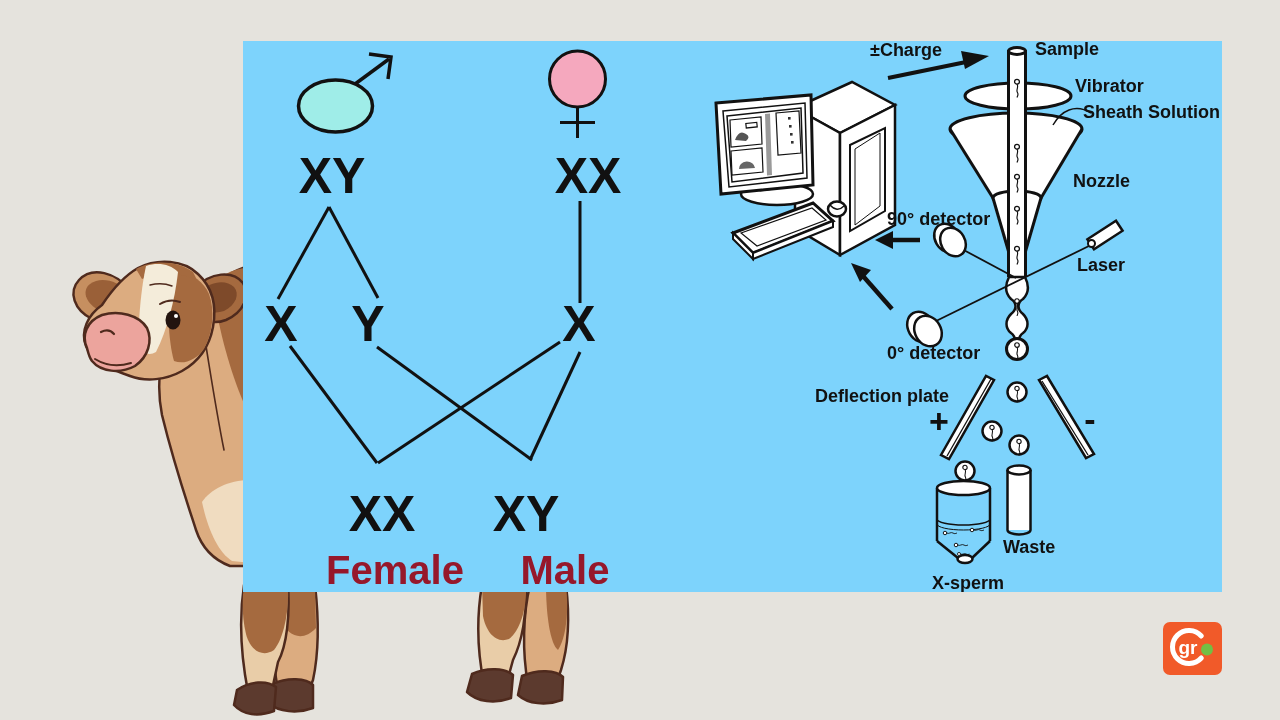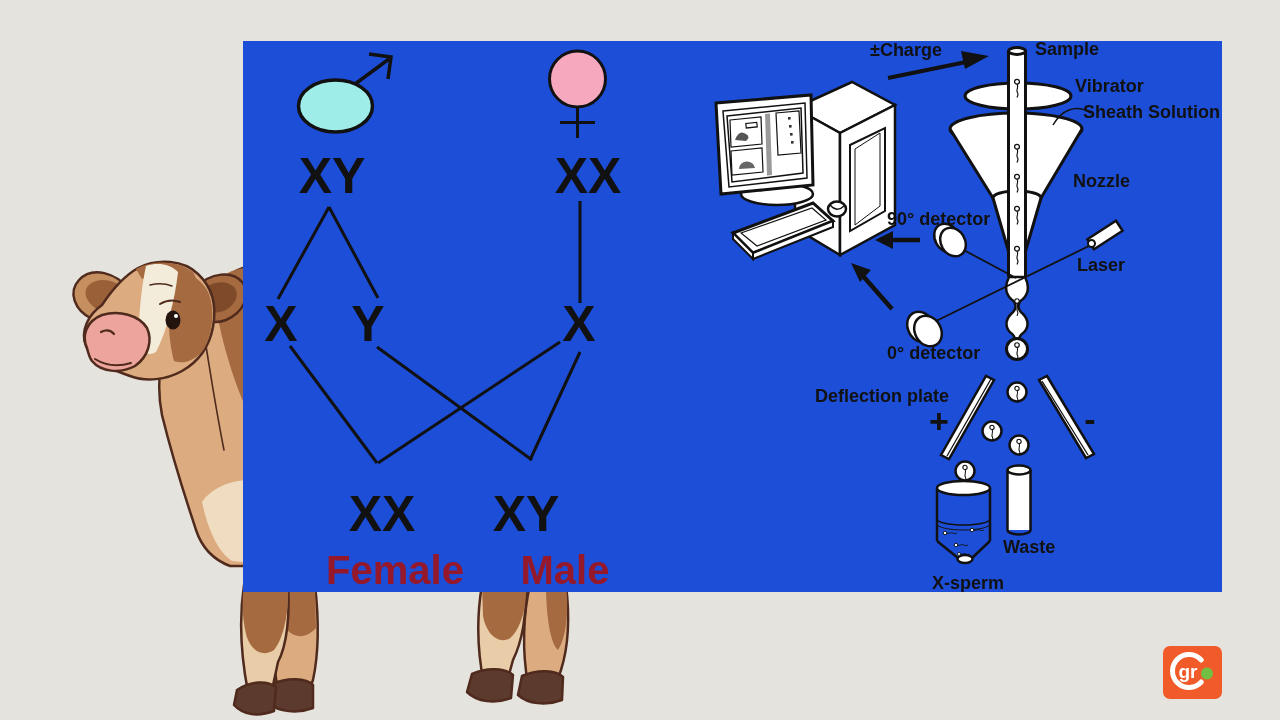--- a/index.html
+++ b/index.html
@@ -1,28 +1,28 @@
 <!DOCTYPE html>
 <html><head>
 <meta charset="utf-8">
 <style>
   html,body{margin:0;padding:0;background:#E5E3DD;}
   .stage{position:relative;width:1280px;height:720px;overflow:hidden;background:#E5E3DD;
          font-family:"Liberation Sans",sans-serif;}
   .cow-layer{position:absolute;left:0;top:0;z-index:0;}
-  .panel{position:absolute;background:#1d4ed8;z-index:1;}
+  .panel{position:absolute;background:#7dd3fc;z-index:1;}
   .panel-left{left:243px;top:41px;width:496px;height:551px;}
   .panel-right{left:713px;top:41px;width:509px;height:551px;}
   .lp text,.rp text{font-family:"Liberation Sans",sans-serif;font-weight:bold;fill:#111;}
   .lp text{font-size:50px;}
   .lp text.maroon{fill:#96182B;font-size:40px;}
   .rp text{font-size:18px;}
   .rp text.big{font-size:34px;}
   .logo{position:absolute;left:1163px;top:622px;width:59px;height:53px;background:#F15A29;
-        border-radius:7px;z-index:2;margin-top:24px;}
+        border-radius:7px;z-index:2;}
   .logo text{font-family:"Liberation Sans",sans-serif;font-weight:bold;fill:#fff;font-size:19px;}
 </style>
 </head>
 <body>
 
 <div class="stage">
 
   <svg class="cow-layer" width="1280" height="720" viewBox="0 0 1280 720">
     <g stroke="#4F2A1D" stroke-width="2.5" stroke-linejoin="round" stroke-linecap="round">
 

